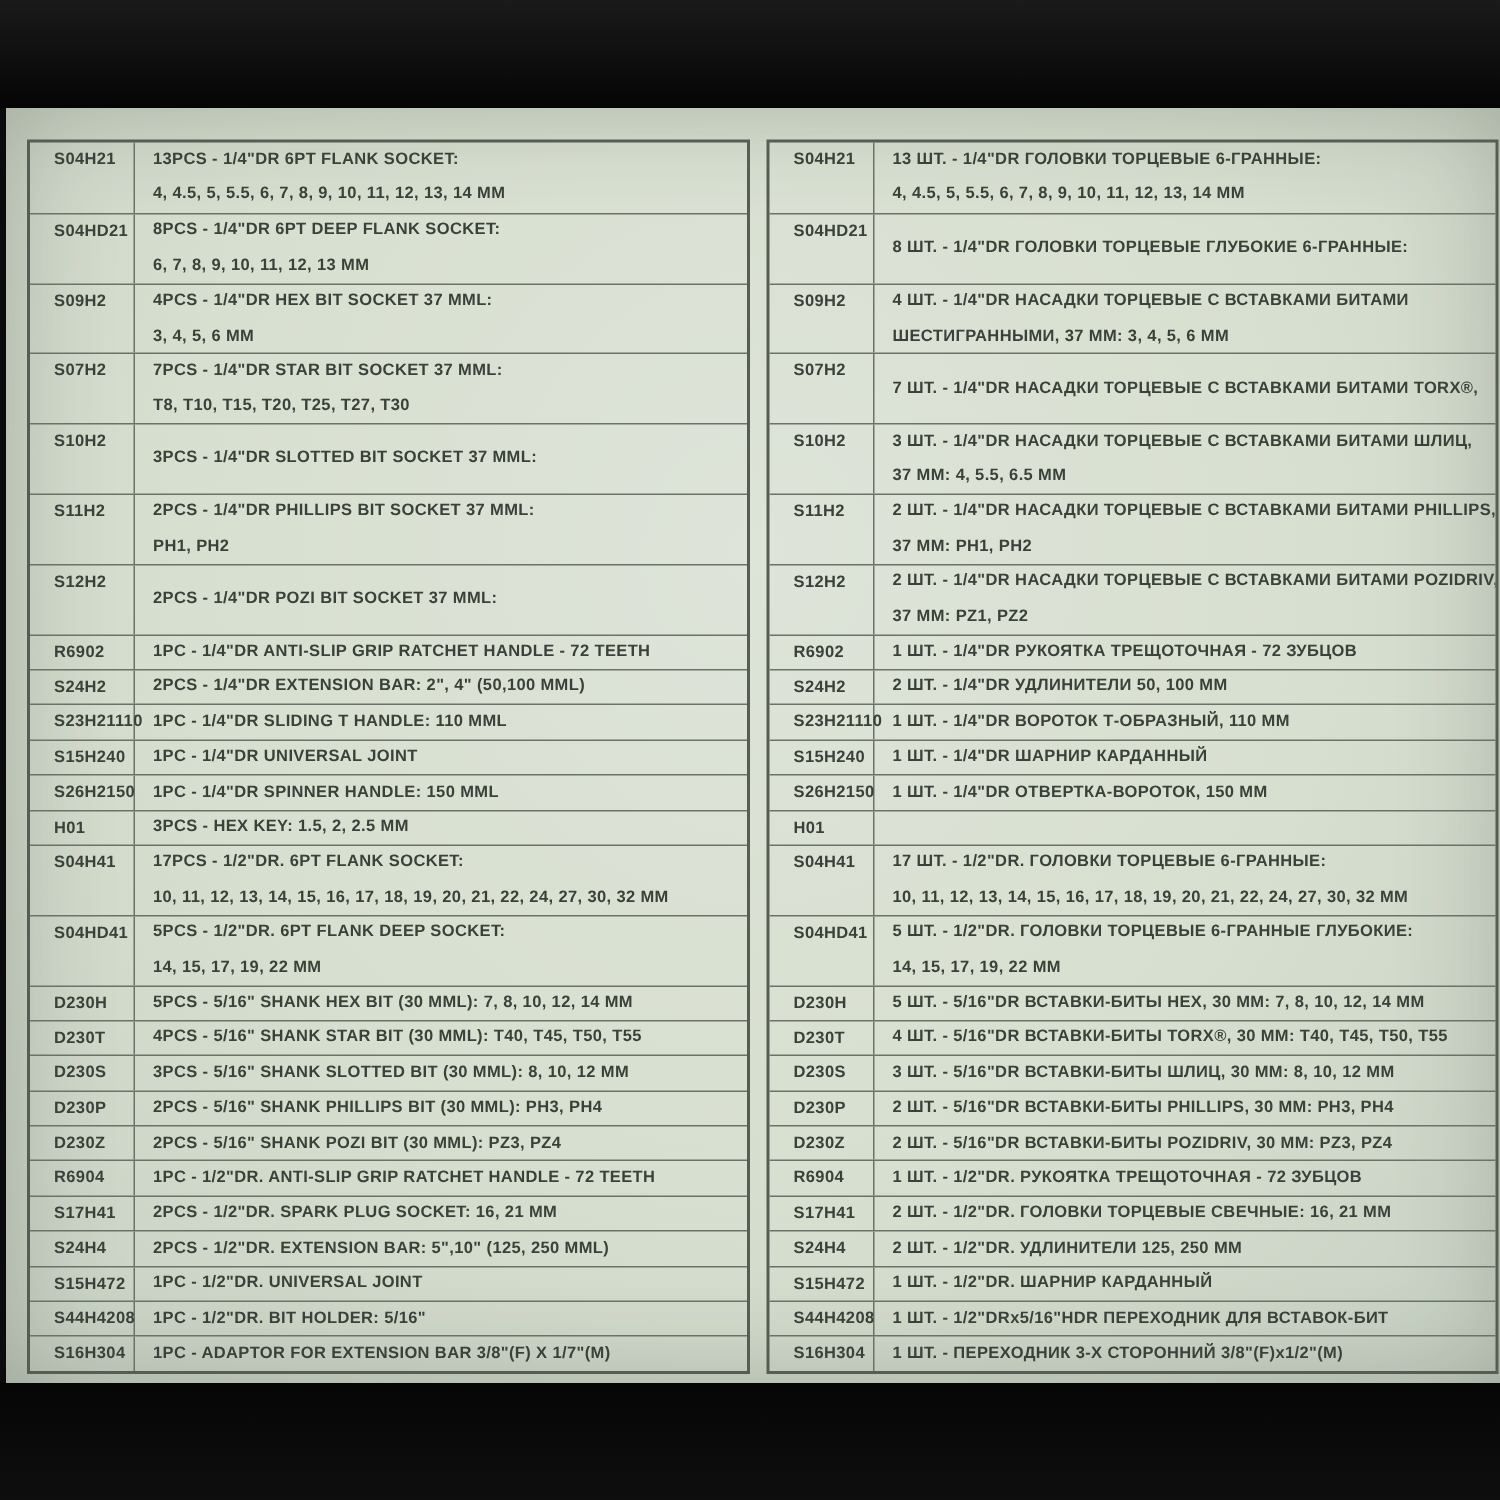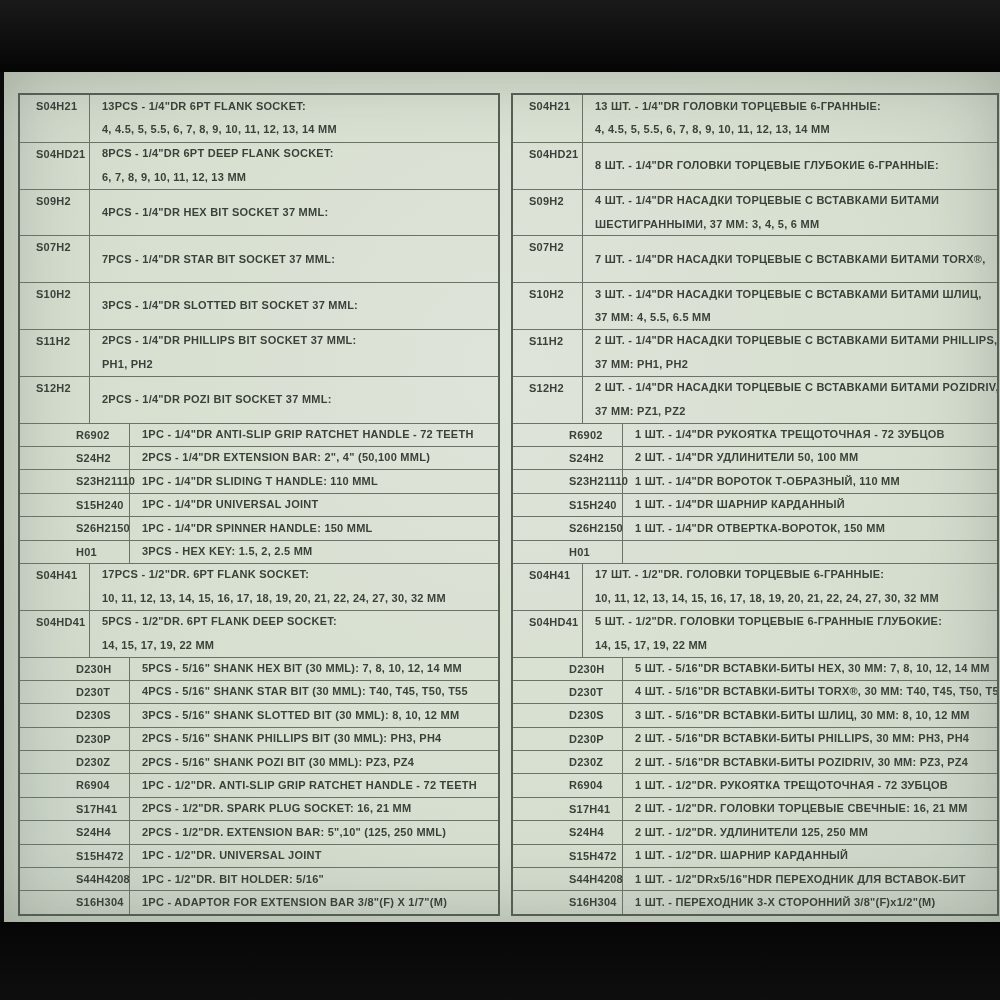--- a/index.html
+++ b/index.html
@@ -23,21 +23,21 @@
   }
   .tbl{
     position:absolute;top:21px;
     border:2px solid #565d55;
     background:rgba(255,255,255,0.03);
   }
   .tbl-left{left:14px;width:478px;}
   .tbl-right{left:507px;width:484px;}
   .row{display:flex;box-sizing:border-box;border-top:1px solid #6b7268;}
   .row:first-child{border-top:none;}
-  .single{height:23.4px;padding-left:40px;}
+  .single{height:23.4px;}
   .double{height:46.8px;}
   .code{
     flex:0 0 70px;width:70px;box-sizing:border-box;
     border-right:1px solid #6b7268;
     padding-left:16px;
   }
   .desc{
     flex:1;display:flex;flex-direction:column;justify-content:center;
     padding-left:12px;overflow:hidden;
   }
@@ -64,26 +64,28 @@
         <div class="code">S04HD21</div>
         <div class="desc">
           <div class="line">8PCS - 1/4"DR 6PT DEEP FLANK SOCKET:</div>
           <div class="line">6, 7, 8, 9, 10, 11, 12, 13 MM</div>
         </div>
       </div>
       <div class="row double">
         <div class="code">S09H2</div>
         <div class="desc">
           <div class="line">4PCS - 1/4"DR HEX BIT SOCKET 37 MML:</div>
+          <div class="line">3, 4, 5, 6 MM</div>
         </div>
       </div>
       <div class="row double">
         <div class="code">S07H2</div>
         <div class="desc">
           <div class="line">7PCS - 1/4"DR STAR BIT SOCKET 37 MML:</div>
+          <div class="line">T8, T10, T15, T20, T25, T27, T30</div>
         </div>
       </div>
       <div class="row double">
         <div class="code">S10H2</div>
         <div class="desc">
           <div class="line">3PCS - 1/4"DR SLOTTED BIT SOCKET 37 MML:</div>
         </div>
       </div>
       <div class="row double">
         <div class="code">S11H2</div>

